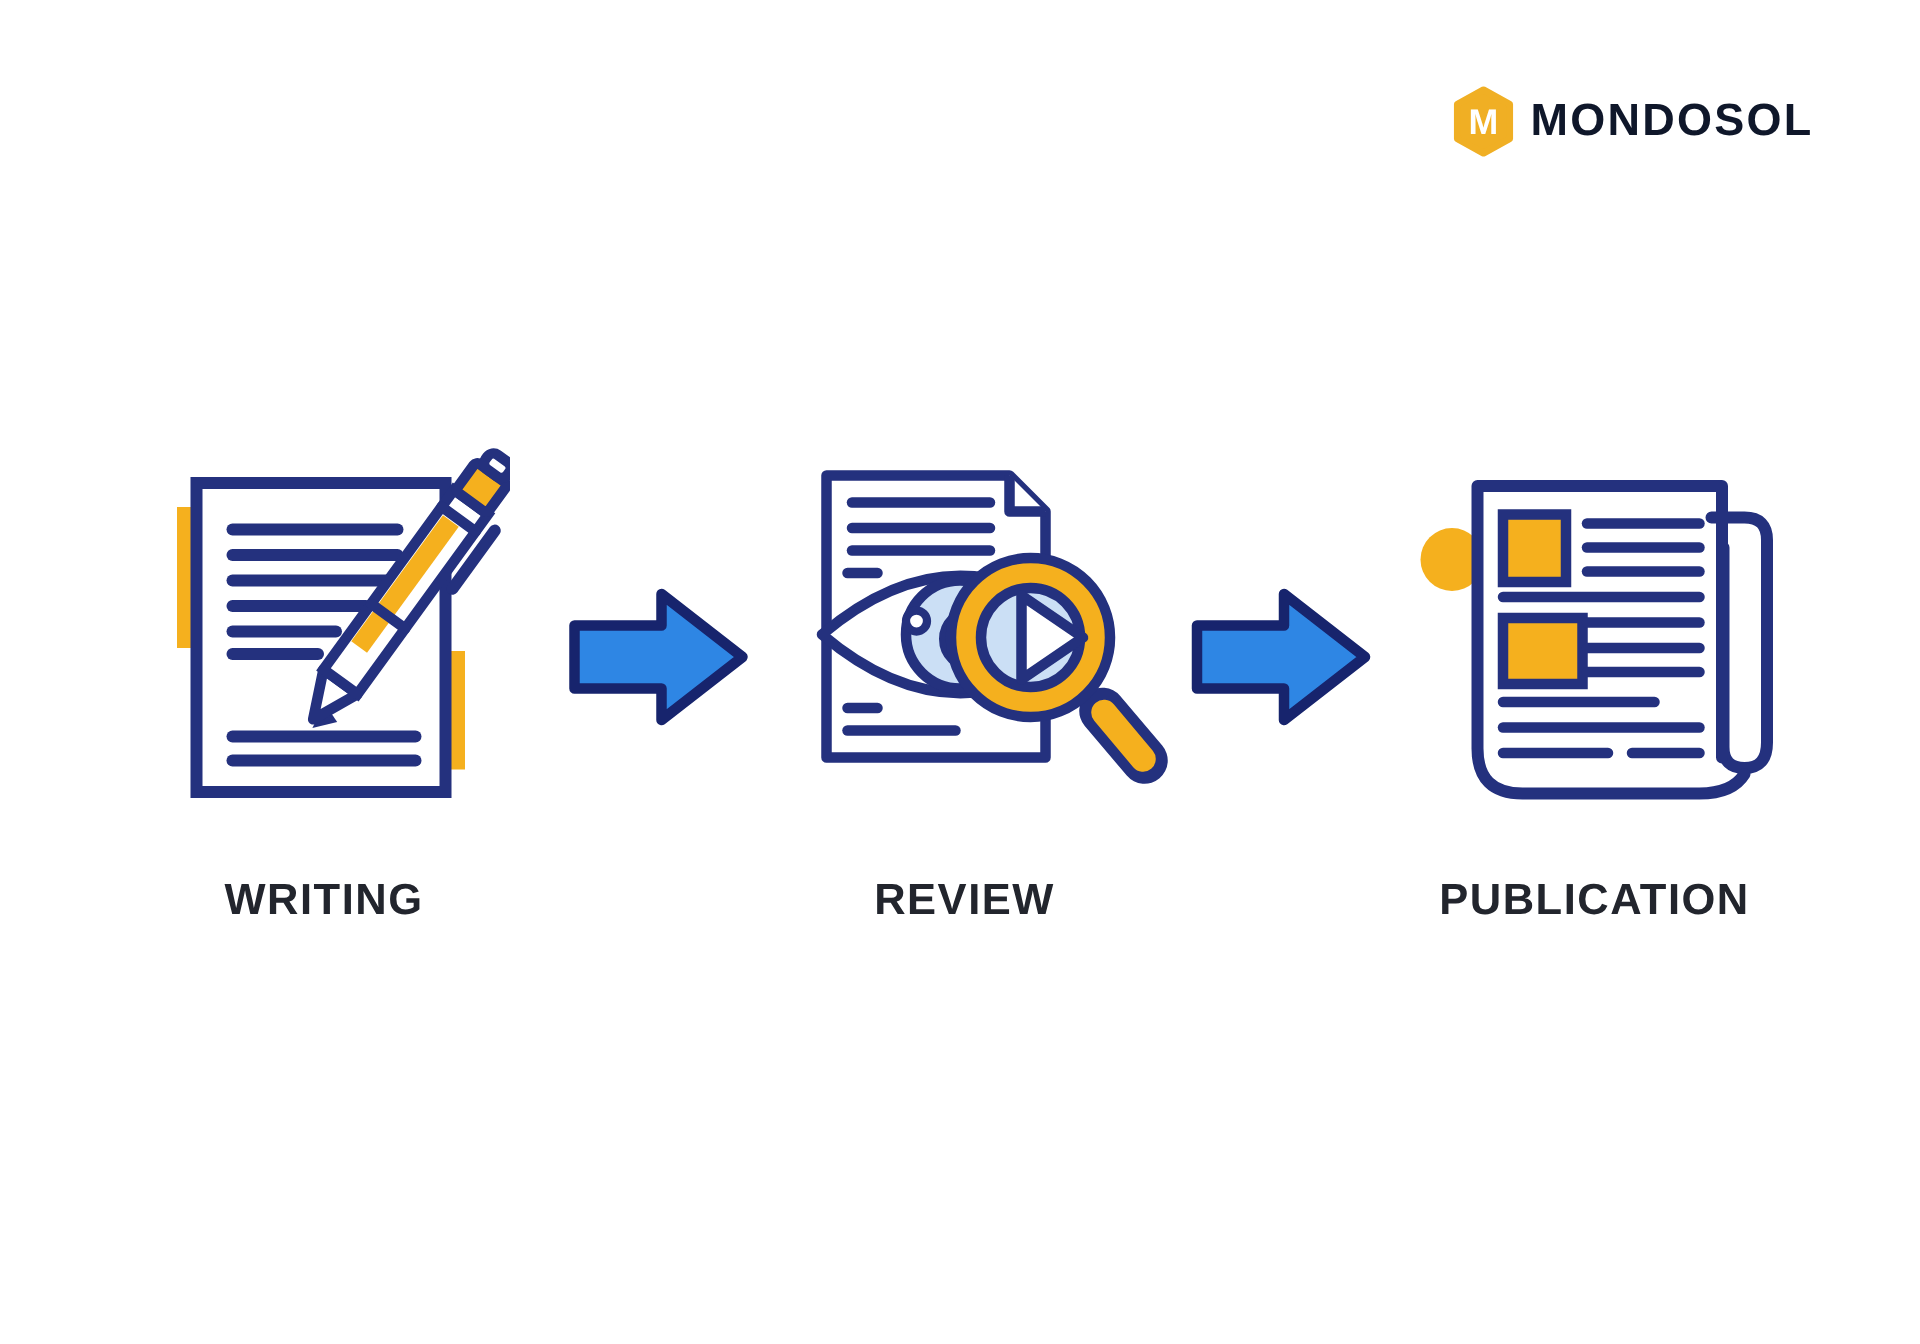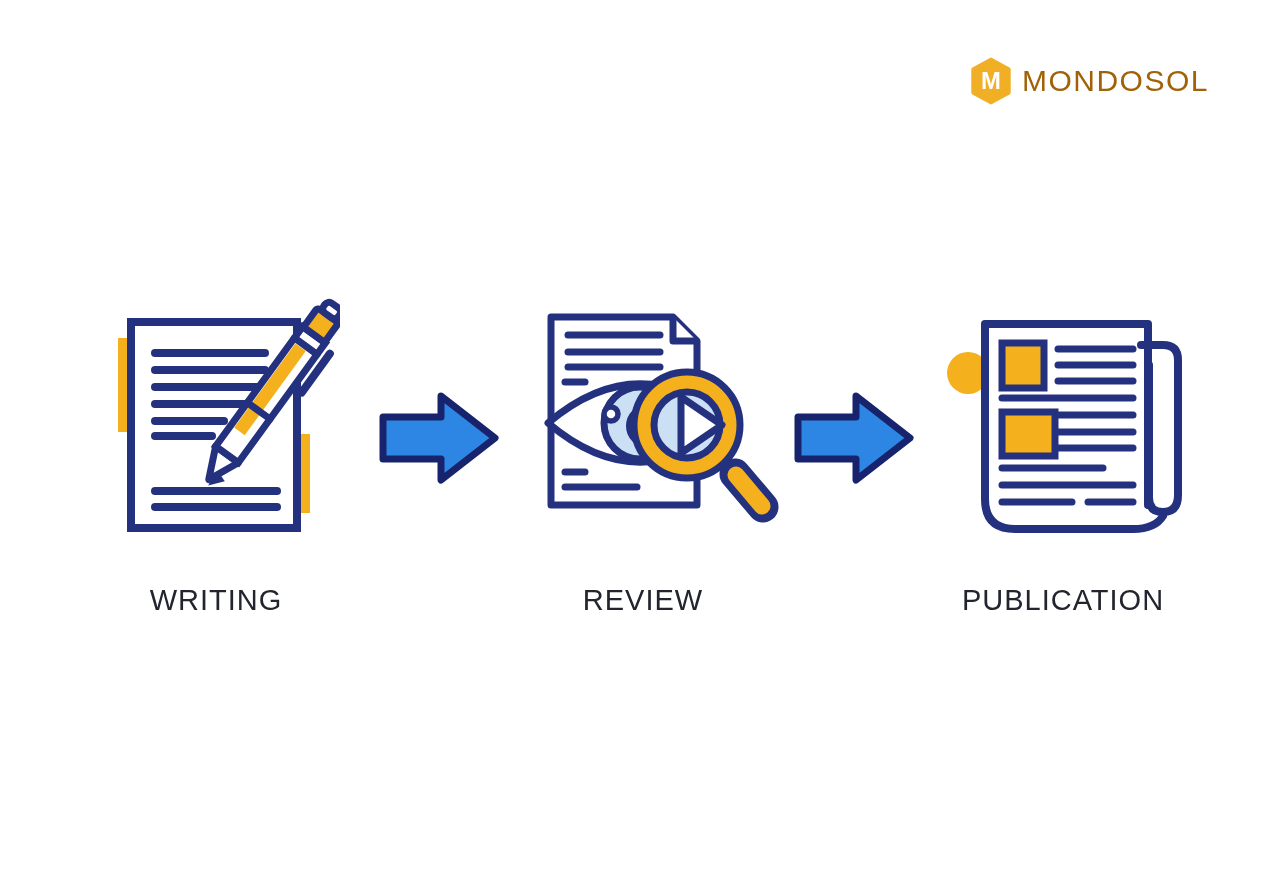--- a/index.html
+++ b/index.html
@@ -12,37 +12,37 @@
     --logo-yellow:#F0AF24;
   }
   *{margin:0;padding:0;box-sizing:border-box}
   html,body{width:1280px;height:896px;background:#fff;font-family:"Liberation Sans",sans-serif;}
   .canvas{position:relative;width:1280px;height:896px;background:#ffffff;overflow:hidden;}
 
   .logo{position:absolute;top:57px;right:71px;display:flex;align-items:center;gap:9px;}
   .logo-hex{width:44px;height:48px;display:block;}
   .hexpoly{fill:var(--logo-yellow);stroke:var(--logo-yellow);stroke-width:5;stroke-linejoin:round;}
   .hex-m{fill:#ffffff;font-family:"Liberation Sans",sans-serif;font-weight:bold;font-size:26px;text-anchor:middle;}
-  .logo-text{font-size:30px;font-weight:400;letter-spacing:1.5px;color:#a16207;}
+  .logo-text{font-size:30px;font-weight:700;letter-spacing:1.5px;color:#0f172a;}
 
   .title{position:absolute;top:150px;left:0;width:1238px;text-align:center;
          font-size:43px;font-weight:800;letter-spacing:0.5px;color:var(--text);}
 
   .icon{position:absolute;display:block;}
   .icon-writing{left:100px;top:293px;width:240px;height:252px;}
   .icon-review{left:540px;top:300px;width:258px;height:268px;}
   .icon-publication{left:943px;top:310px;width:245px;height:235px;}
 
   .arrow{position:absolute;display:block;width:124px;height:98px;}
   .arrow-1{left:378px;top:389px;}
   .arrow-2{left:793px;top:389px;}
   .arrow-shape{fill:var(--arrow-fill);stroke:var(--arrow-stroke);stroke-width:7;stroke-linejoin:round;}
 
   .step-label{position:absolute;top:584px;width:300px;text-align:center;
-              font-size:29px;font-weight:400;letter-spacing:1px;color:var(--text);}
+              font-size:29px;font-weight:700;letter-spacing:1px;color:var(--text);}
   .label-writing{left:66px;}
   .label-review{left:493px;}
   .label-publication{left:913px;}
 
   
   .sN{stroke:var(--navy);}
   .fW{fill:#ffffff;}
   .fY{fill:var(--yellow);}
   .fN{fill:var(--navy);}
   .fB{fill:var(--light-blue);}

